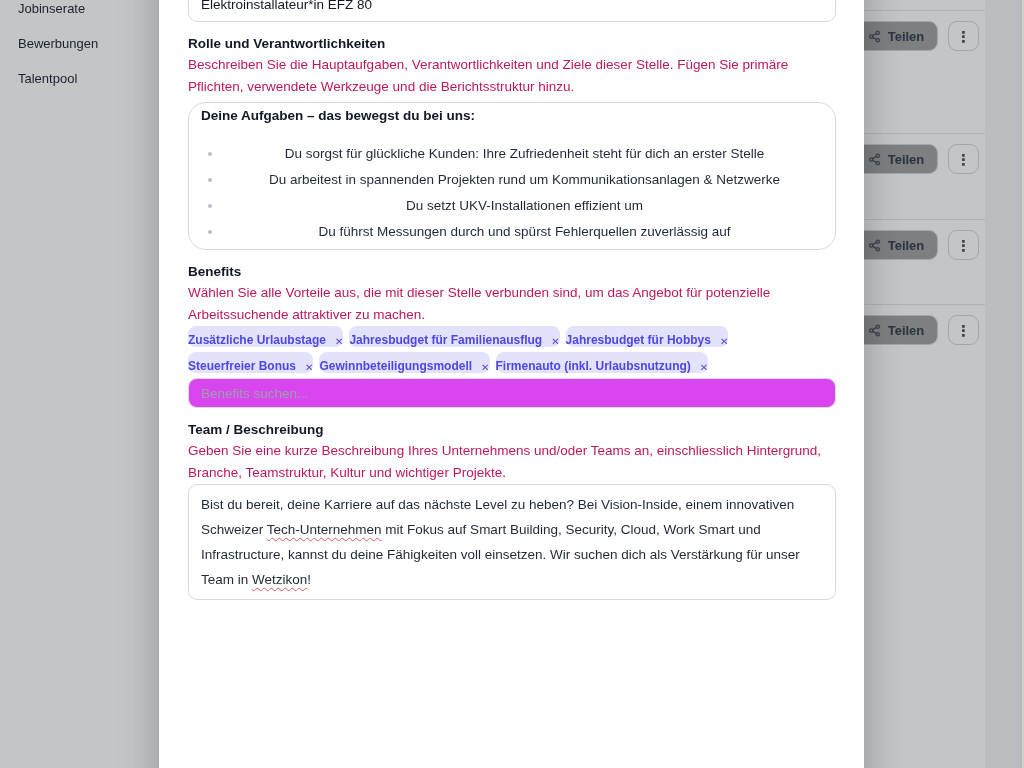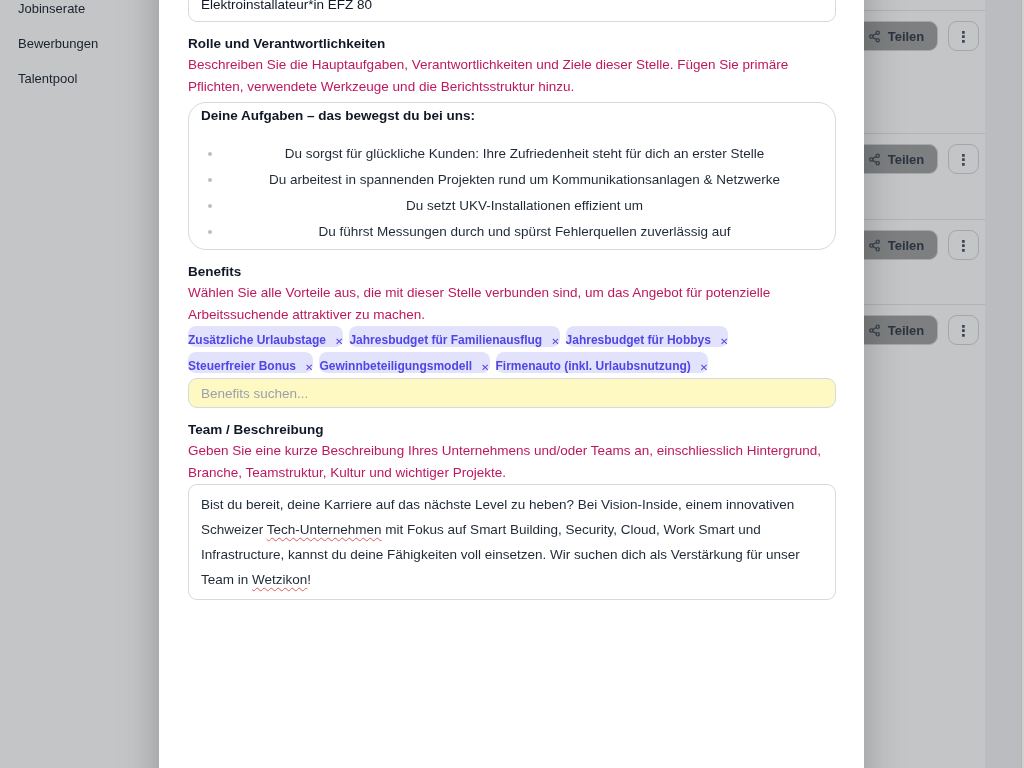--- a/index.html
+++ b/index.html
@@ -77,21 +77,21 @@
   .tags { display:flex; flex-wrap:wrap; gap:5px 6px; }
   .tag {
     display:inline-flex; align-items:flex-end; gap:9px; height:21px;
     padding:0 0; background:#e3e2fd; color:#4f46e5; border-radius:8px;
     font-size:12px; font-weight:600; white-space:nowrap;
   }
   .tag-x { font-size:10px; cursor:pointer; line-height:1; }
   .search-input {
     margin-top:5px; width:100%; height:30px; border:1px solid #d6d9de;
     border-radius:9px; padding:0 12px; font-family:inherit; font-size:13.5px;
-    color:#111827; outline:none; background:#fef9c3;
+    color:#111827; outline:none; background:#d946ef;
   }
   .search-input::placeholder { color:#9aa1ab; }
   .textarea {
     margin-top:0; height:116px; border:1px solid #d6d9de; border-radius:9px;
     padding:7px 12px; font-size:13.5px; color:#1f2937; line-height:25px;
     cursor:text; overflow:hidden;
   }
   .sq {
     text-decoration:underline; text-decoration-style:wavy;
     text-decoration-color:#e05a5f; text-decoration-thickness:1px;

